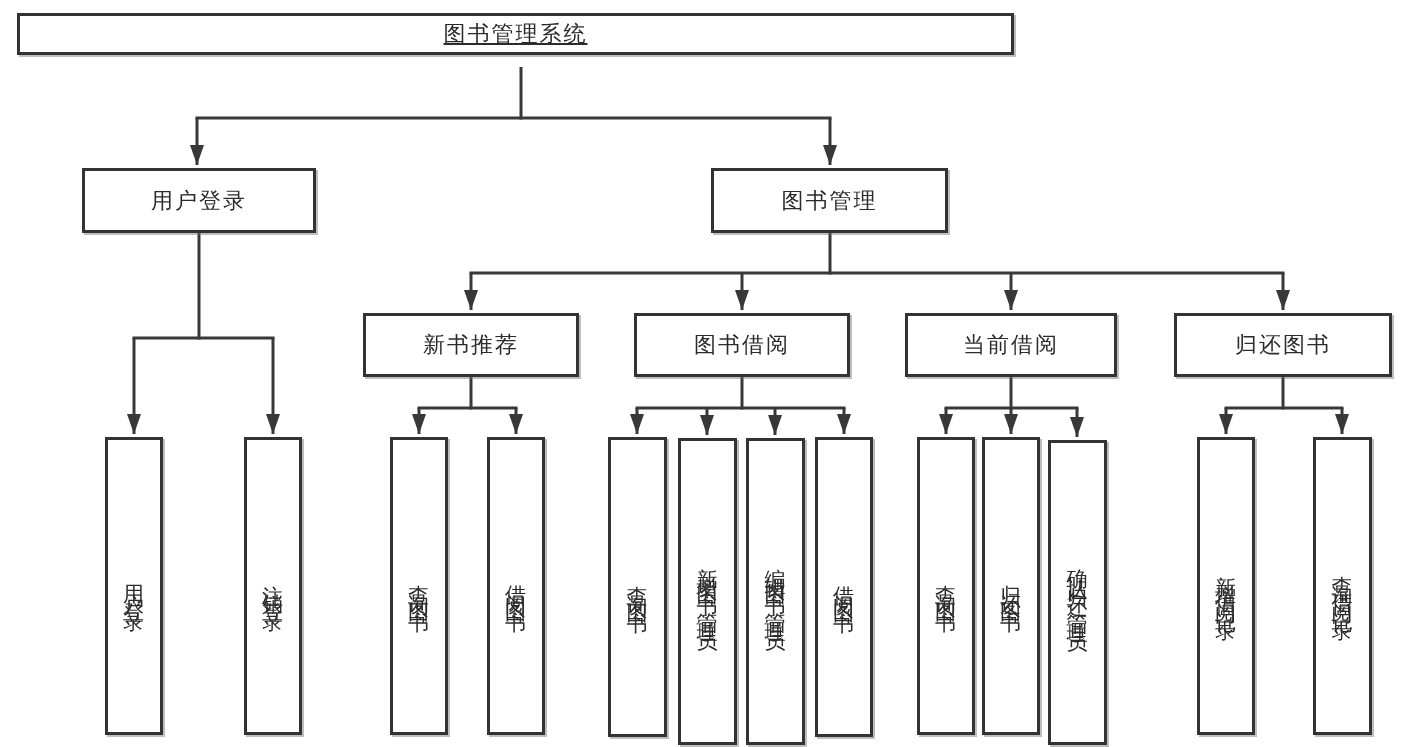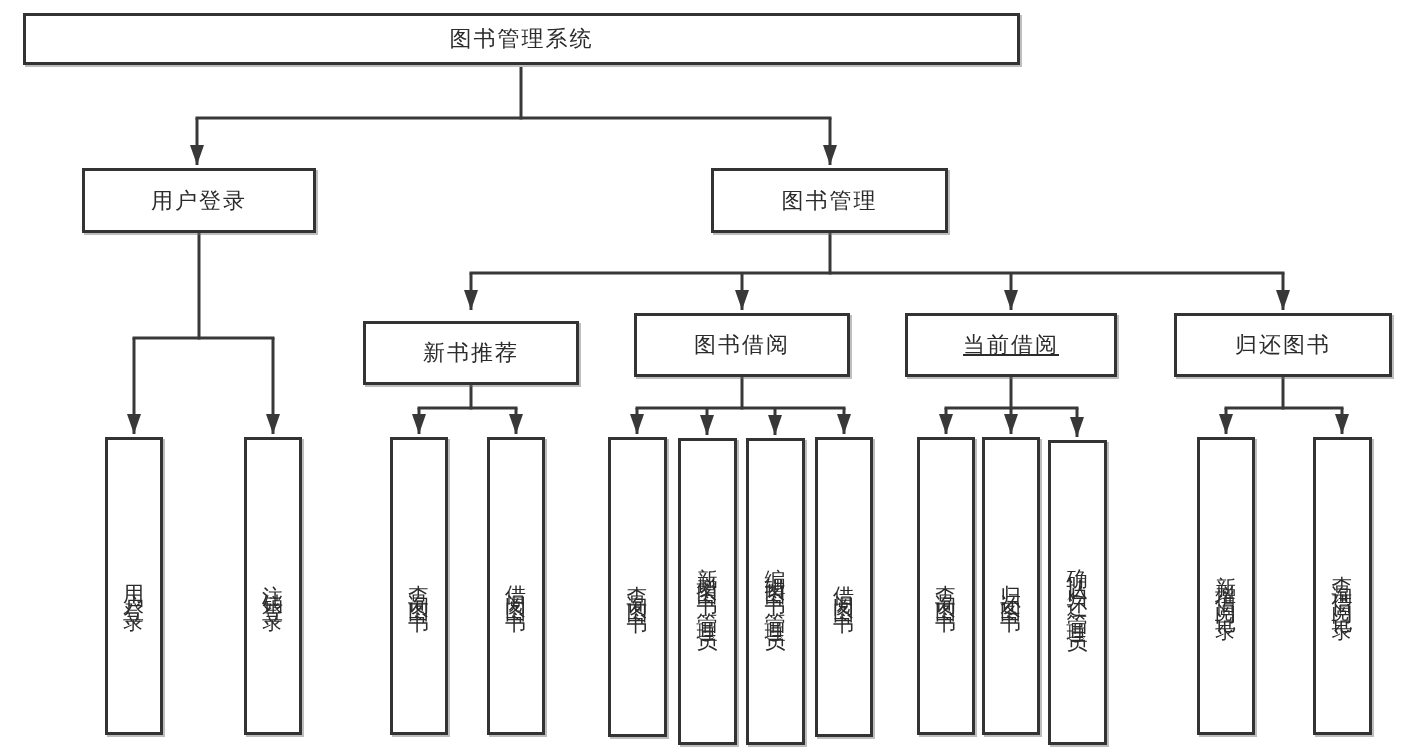--- a/index.html
+++ b/index.html
@@ -79,38 +79,38 @@
       <path d="M1011 408 V434" marker-end="url(#arrow)"></path>
       <path d="M1077 408 V437" marker-end="url(#arrow)"></path>
 
       <path d="M1283 376 V409.5"></path>
       <path d="M1224.5 408 H1343.5"></path>
       <path d="M1226 408 V434" marker-end="url(#arrow)"></path>
       <path d="M1342 408 V434" marker-end="url(#arrow)"></path>
     </g>
   </svg>
 
-  <div class="node" style="left:23px; top:13px; width:997px; height:52px;">
+  <div class="node" style="left:17px; top:13px; width:997px; height:42px;text-decoration:underline;">
     <span class="lbl">图书管理系统</span>
   </div>
 
   <div class="node" style="left:82px; top:168px; width:234px; height:65px;">
     <span class="lbl">用户登录</span>
   </div>
   <div class="node" style="left:711px; top:168px; width:237px; height:65px;">
     <span class="lbl">图书管理</span>
   </div>
 
-  <div class="node" style="left:363px; top:313px; width:216px; height:64px;margin-top:8px;">
+  <div class="node" style="left:363px; top:313px; width:216px; height:64px;">
     <span class="lbl">新书推荐</span>
   </div>
   <div class="node" style="left:634px; top:313px; width:216px; height:64px;">
     <span class="lbl">图书借阅</span>
   </div>
-  <div class="node" style="left:905px; top:313px; width:212px; height:64px;text-decoration:underline;">
+  <div class="node" style="left:905px; top:313px; width:212px; height:64px;">
     <span class="lbl">当前借阅</span>
   </div>
   <div class="node" style="left:1174px; top:313px; width:218px; height:64px;">
     <span class="lbl">归还图书</span>
   </div>
 
   <div class="node leaf" style="left:105px; top:437px; width:58px; height:298px;">
     <span class="lbl">用户登录</span>
   </div>
   <div class="node leaf" style="left:244px; top:437px; width:58px; height:298px;">

